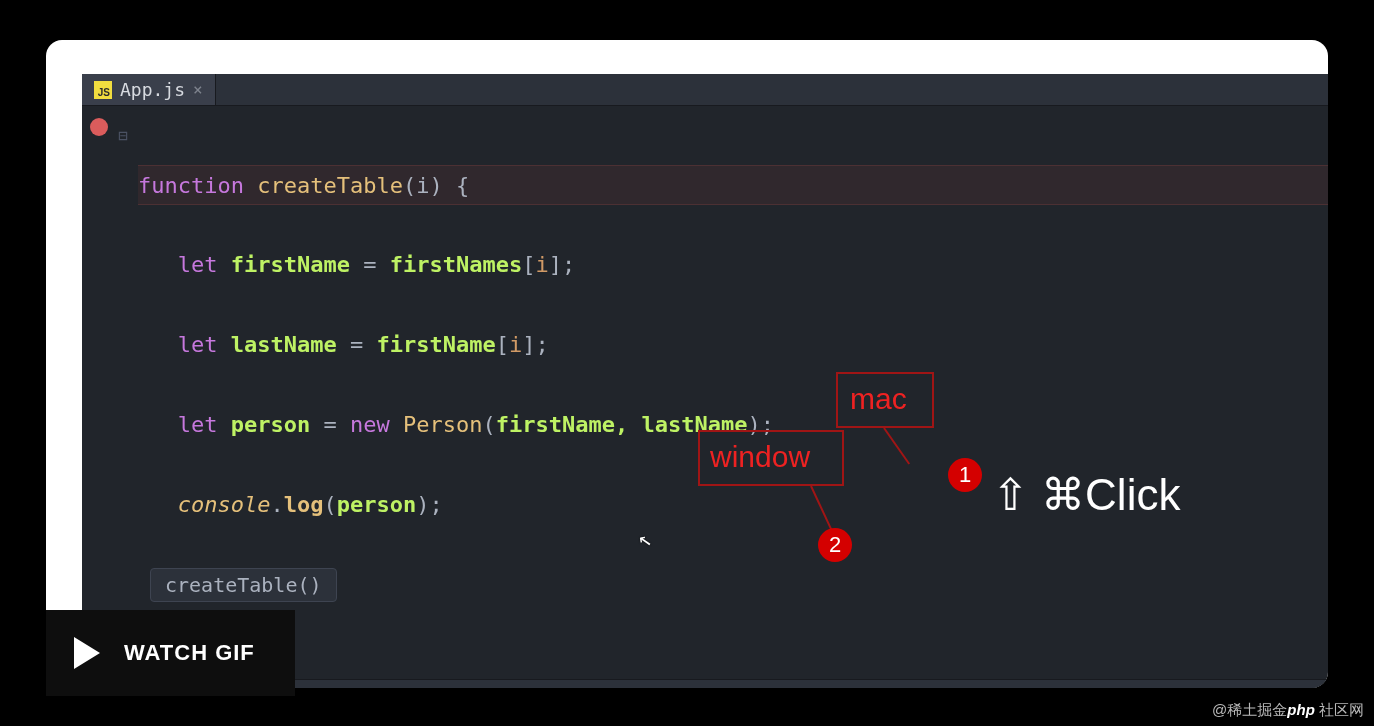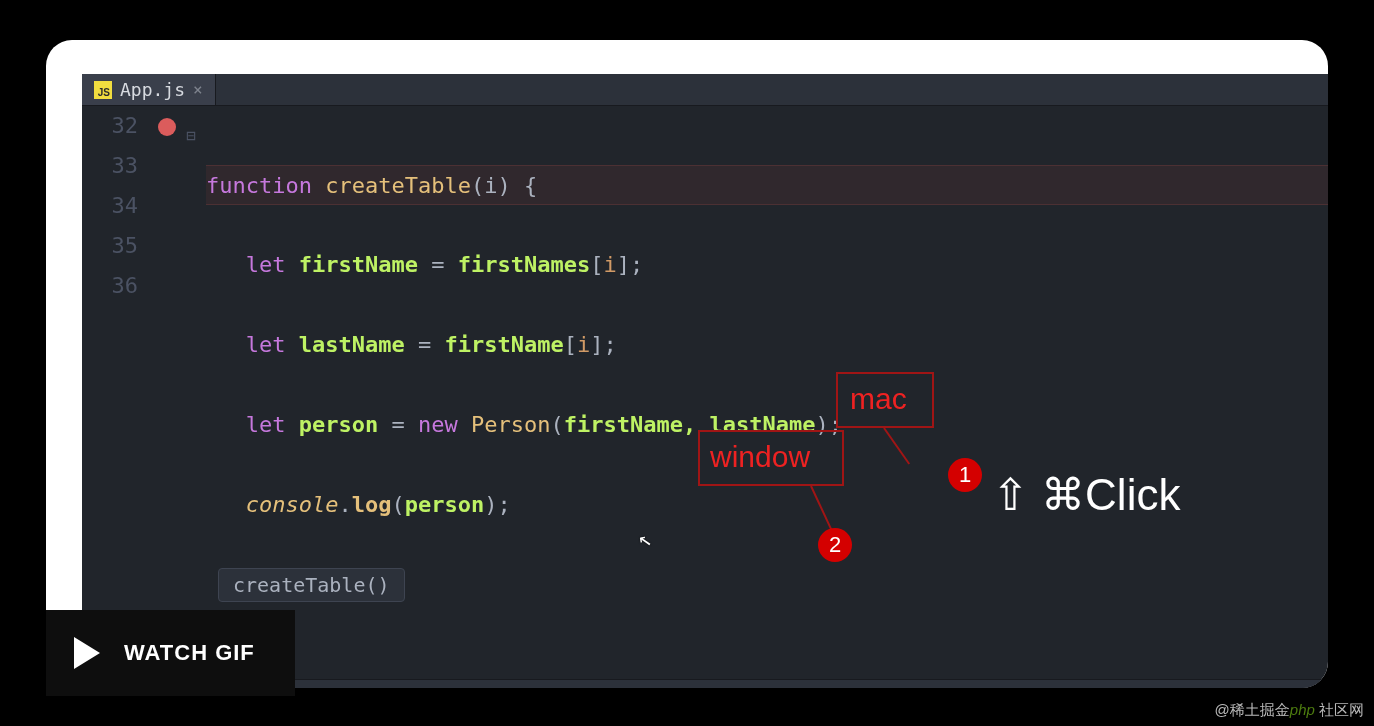--- a/index.html
+++ b/index.html
@@ -10,21 +10,21 @@
   font-family: ui-monospace, 'SF Mono', Menlo, Consolas, monospace;
   overflow: hidden;
 }
 .frame {
   position: absolute;
   left: 46px;
   top: 40px;
   width: 1282px;
   height: 648px;
   background: #fff;
-  border-radius: 26px;
+  border-radius: 16px;
   overflow: hidden;
 }
 .ide {
   position: absolute;
   left: 36px;
   top: 34px;
   right: 0;
   bottom: 0;
   background: #21252b;
   color: #abb2bf;
@@ -208,44 +208,37 @@
 }
 .watermark {
   position: absolute;
   right: 10px;
   bottom: 6px;
   font-size: 15px;
   color: #b8b8b8;
   font-family: sans-serif;
   z-index: 40;
 }
-.watermark .php { color: #4d7c0f; font-style: italic; font-weight:400; }
+.watermark .php { color: #ffffff; font-style: italic; font-weight:700; }
 </style>
 </head>
 <body>
 
 <div class="frame">
   <div class="ide">
 
     <div class="tabbar">
       <div class="tab">
         <span class="js-icon">JS</span>
         <span>App.js</span>
         <span class="close-x">×</span>
       </div>
     </div>
 
     <div class="editor">
-      <div class="gutter">
-        <div class="ln">32</div>
-        <div class="ln">33</div>
-        <div class="ln">34</div>
-        <div class="ln">35</div>
-        <div class="ln">36</div>
-      </div>
       <div class="bp-col">
         <div class="bp"></div>
       </div>
       <div class="fold-col">
         <span class="fold">⊟</span>
       </div>
       <div class="code">
 <div class="line hl"><span class="k-fn">function</span> <span class="fn-name">createTable</span><span class="paren">(</span><span class="param">i</span><span class="paren">)</span> <span class="brace">{</span></div>
 <div class="line">   <span class="k-let">let</span> <span class="ident">firstName</span><span> = </span><span class="ident">firstNames</span><span class="paren">[</span><span class="prop">i</span><span class="paren">]</span><span class="semi">;</span></div>
 <div class="line">   <span class="k-let">let</span> <span class="ident">lastName</span><span> = </span><span class="ident">firstName</span><span class="paren">[</span><span class="prop">i</span><span class="paren">]</span><span class="semi">;</span></div>

